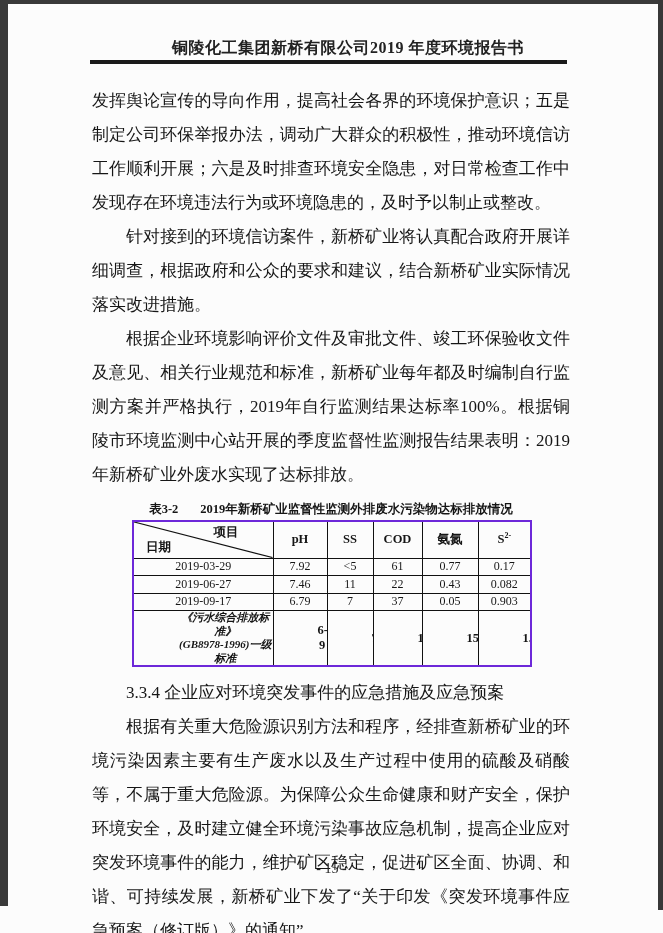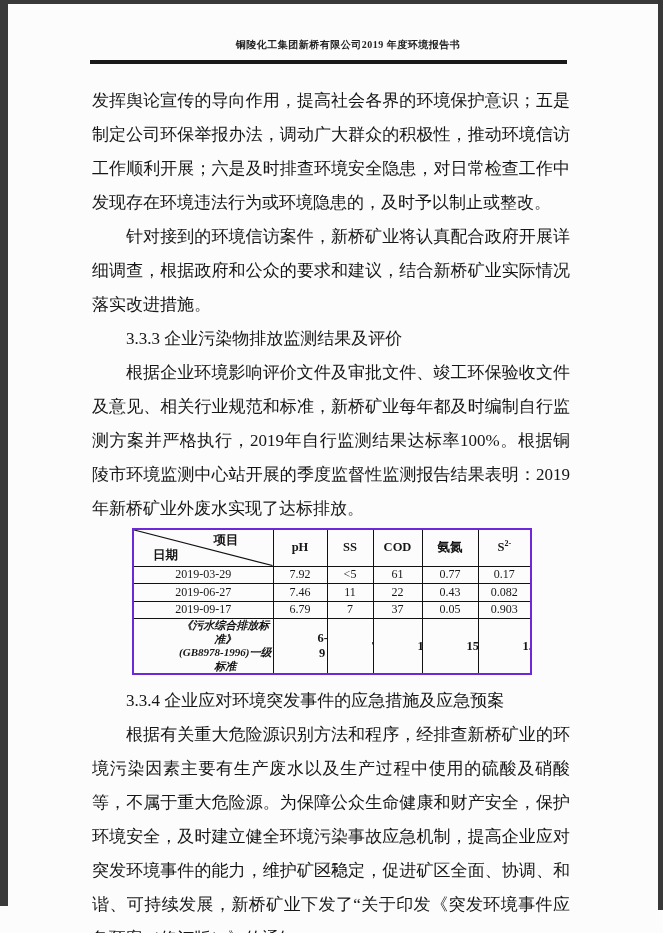--- a/index.html
+++ b/index.html
@@ -11,21 +11,21 @@
     font-family:"Liberation Serif","DejaVu Serif",serif;
     overflow:hidden;
   }
   
   .edge-top   { position:absolute; top:0; left:0; width:663px; height:4px; background:#3a3a3a; }
   .edge-left  { position:absolute; top:0; left:0; width:8px; height:906px; background:#3a3a3a; }
   .edge-right { position:absolute; top:0; right:0; width:5px; height:910px; background:#383838; }
 
   .header-title {
     position:absolute; top:38px; left:0; width:100%;
-    text-align:center; font-size:10px; font-weight:bold; letter-spacing:0.5px;
+    text-align:center; font-size:16px; font-weight:bold; letter-spacing:0.5px;
     color:#222;
     padding-left:33px;
   }
   .header-rule {
     position:absolute; top:60px; left:90px; width:477px; height:3.5px; background:#1a1a1a;
   }
 
   .content { position:absolute; left:92px; top:84px; width:478px; }
 
   .body-para, .sec-heading {
@@ -52,21 +52,21 @@
   }
   thead th { font-size:12.5px; font-weight:bold; height:37px; }
   tbody.rows td { font-size:12px; height:17.5px; font-weight:normal; }
   tr.std td { font-weight:bold; font-size:12.5px; height:33px;padding-left:44px; }
   .std-label { font-style:italic; font-size:11px; line-height:13.5px; font-weight:bold; }
   sup.ss { font-size:8px; vertical-align:super; line-height:0; }
 
   .corner-cell { position:relative; }
   .corner-cell svg { position:absolute; inset:0; width:100%; height:100%; }
   .corner-top { position:absolute; top:2px; right:34px; font-size:12.5px; font-weight:bold; }
-  .corner-bottom { position:absolute; bottom:2px; left:19px; font-size:12.5px; font-weight:bold; }
+  .corner-bottom { position:absolute; bottom:2px; left:12px; font-size:12.5px; font-weight:bold; }
 
   .gap-sm { margin-top:9px; }
 
   .footer {
     position:absolute; top:861px; left:0; width:100%;
     text-align:center; font-size:14px; color:#222;
   }
 </style>
 </head>
 <body>
@@ -75,23 +75,25 @@
 <div class="edge-left"></div>
 <div class="edge-right"></div>
 
 <div class="header-title">铜陵化工集团新桥有限公司2019 年度环境报告书</div>
 <div class="header-rule"></div>
 
 <div class="content">
 
   <p class="body-para">发挥舆论宣传的导向作用，提高社会各界的环境保护意识；五是制定公司环保举报办法，调动广大群众的积极性，推动环境信访工作顺利开展；六是及时排查环境安全隐患，对日常检查工作中发现存在环境违法行为或环境隐患的，及时予以制止或整改。</p>
   <p class="body-para indent">针对接到的环境信访案件，新桥矿业将认真配合政府开展详细调查，根据政府和公众的要求和建议，结合新桥矿业实际情况落实改进措施。</p>
-  <p class="sec-heading indent">3.3.3 企业污染物排放监测结果及评价</p>
   <p class="body-para indent">根据企业环境影响评价文件及审批文件、竣工环保验收文件及意见、相关行业规范和标准，新桥矿业每年都及时编制自行监测方案并严格执行，2019年自行监测结果达标率100%。根据铜陵市环境监测中心站开展的季度监督性监测报告结果表明：2019年新桥矿业外废水实现了达标排放。</p>
 
+  <div class="table-caption">
+    <span class="caption-label">表3-2</span><span>2019年新桥矿业监督性监测外排废水污染物达标排放情况</span>
+  </div>
 
   <table class="data">
     <colgroup>
       <col style="width:140px">
         <col style="width:54px">
         <col style="width:46px">
       <col style="width:49px">
         <col style="width:56px">
         <col style="width:53px">
     </colgroup>

